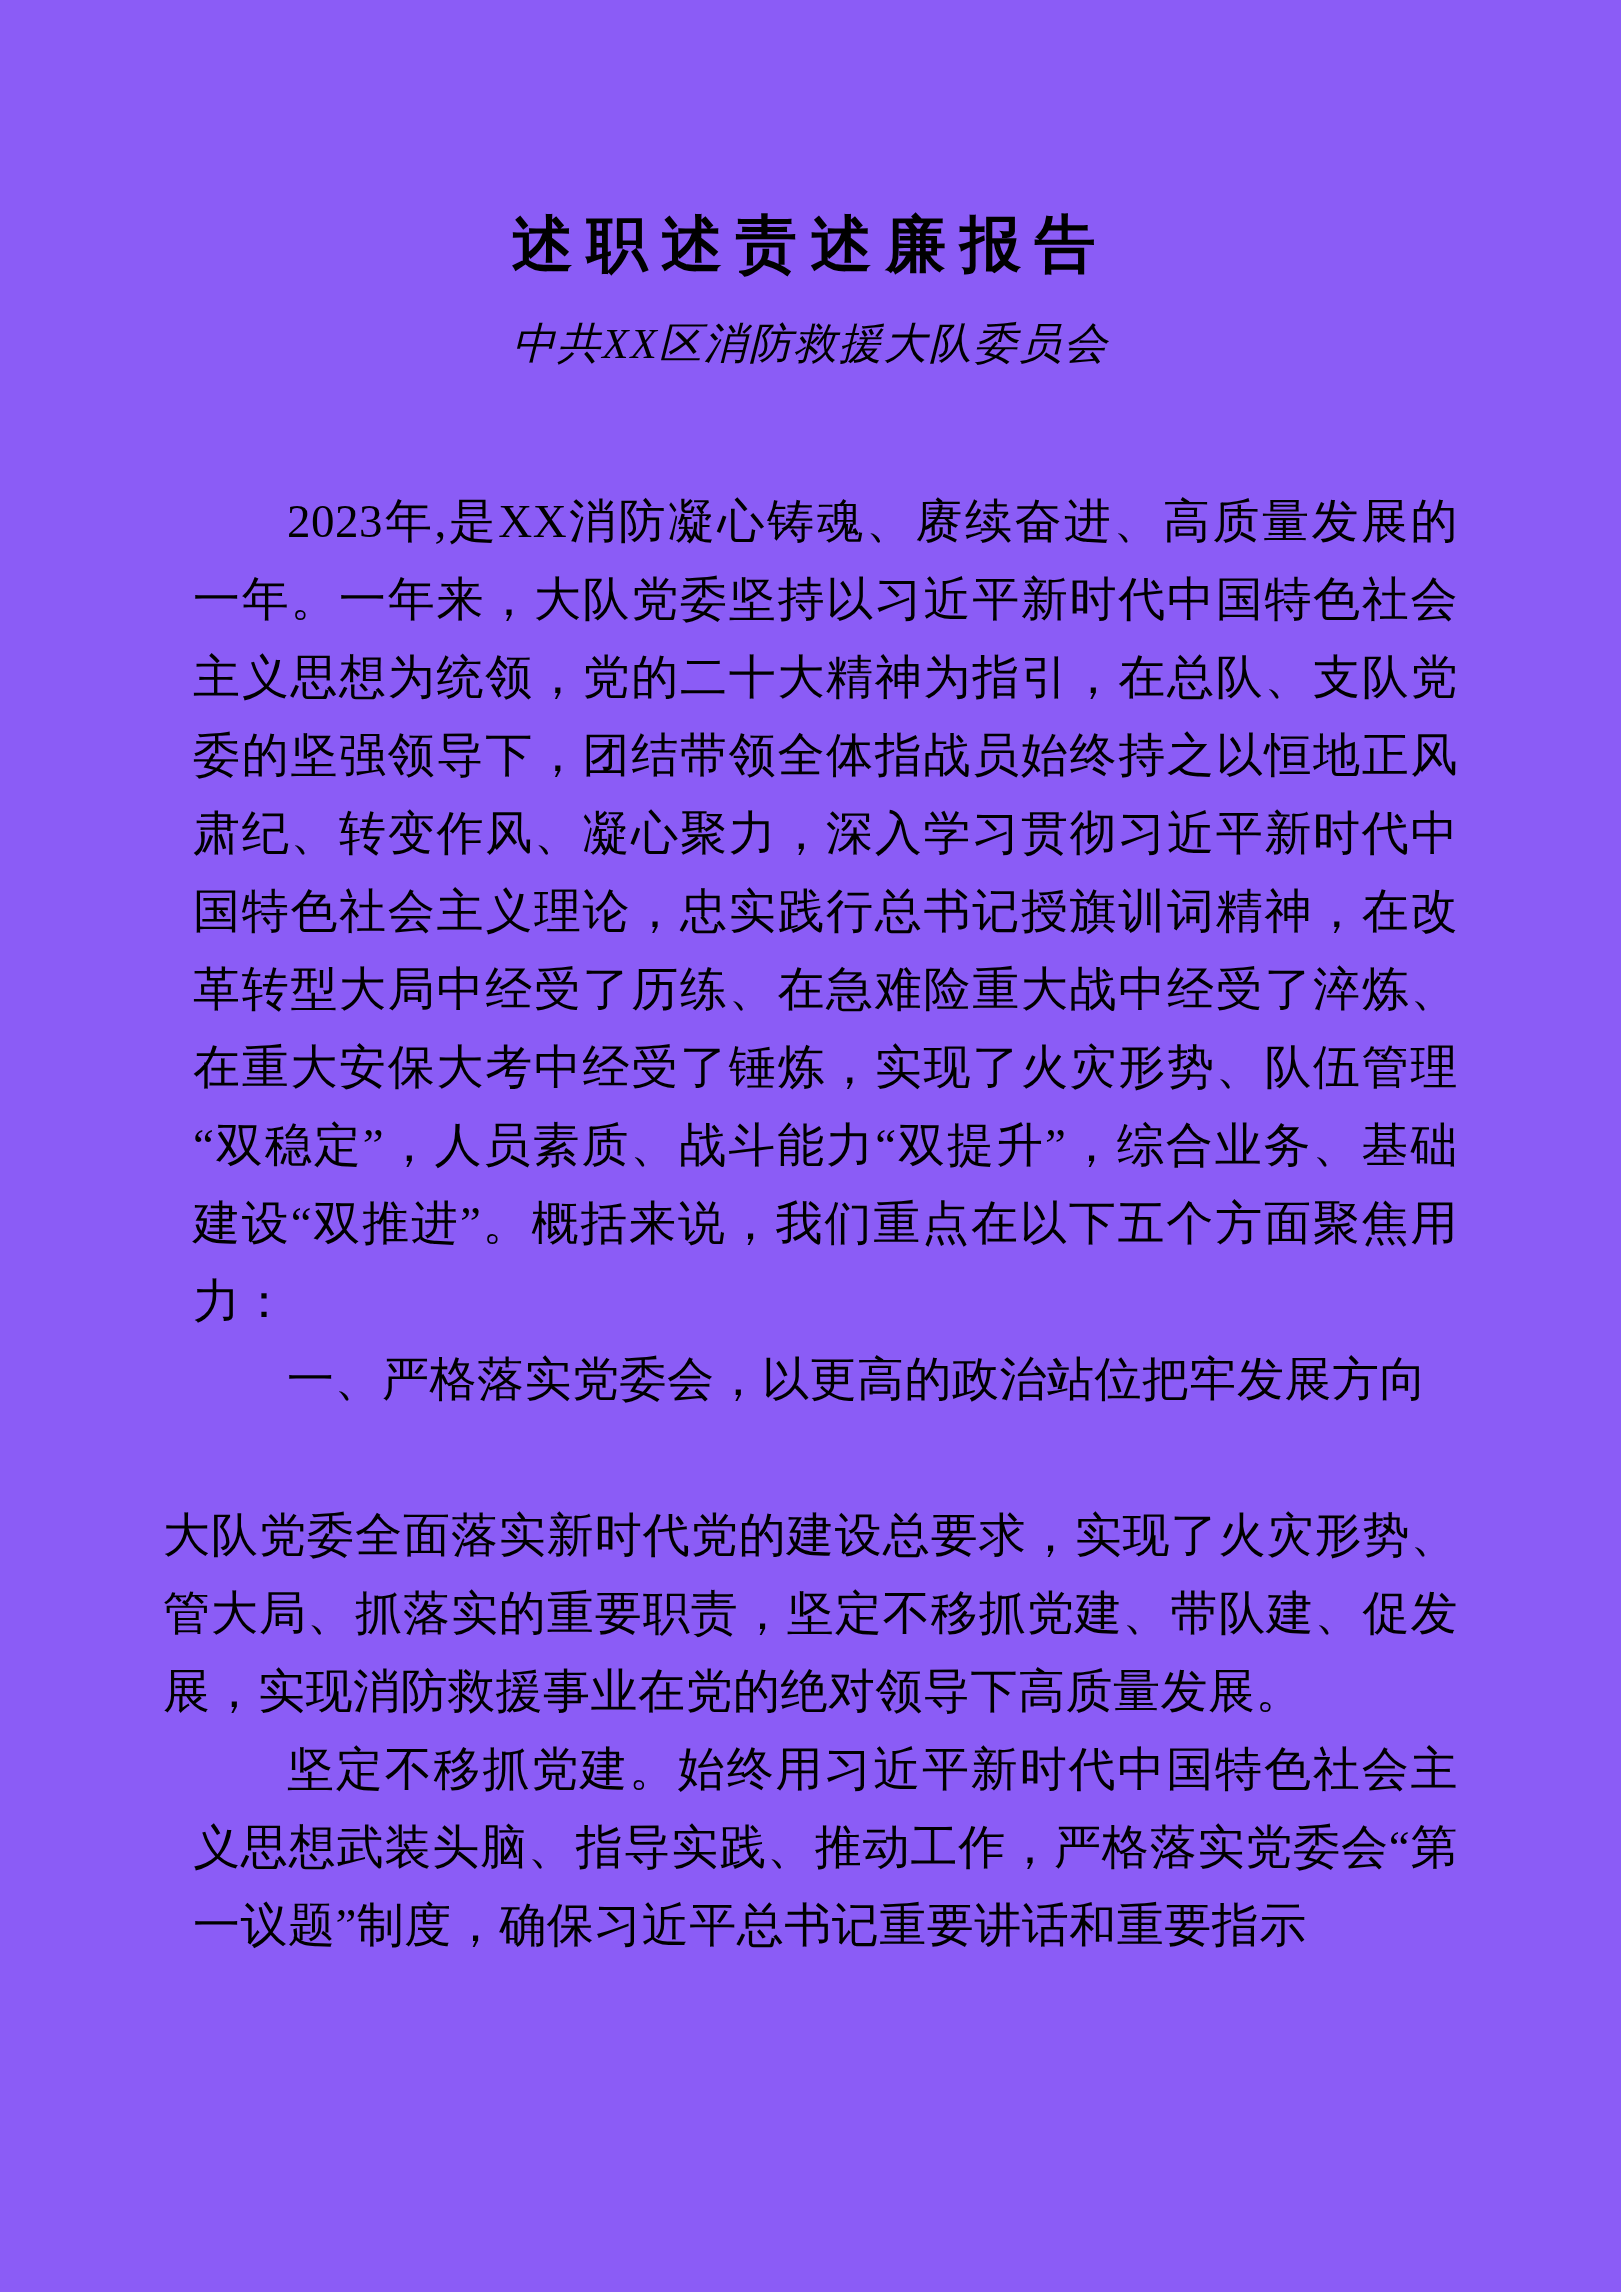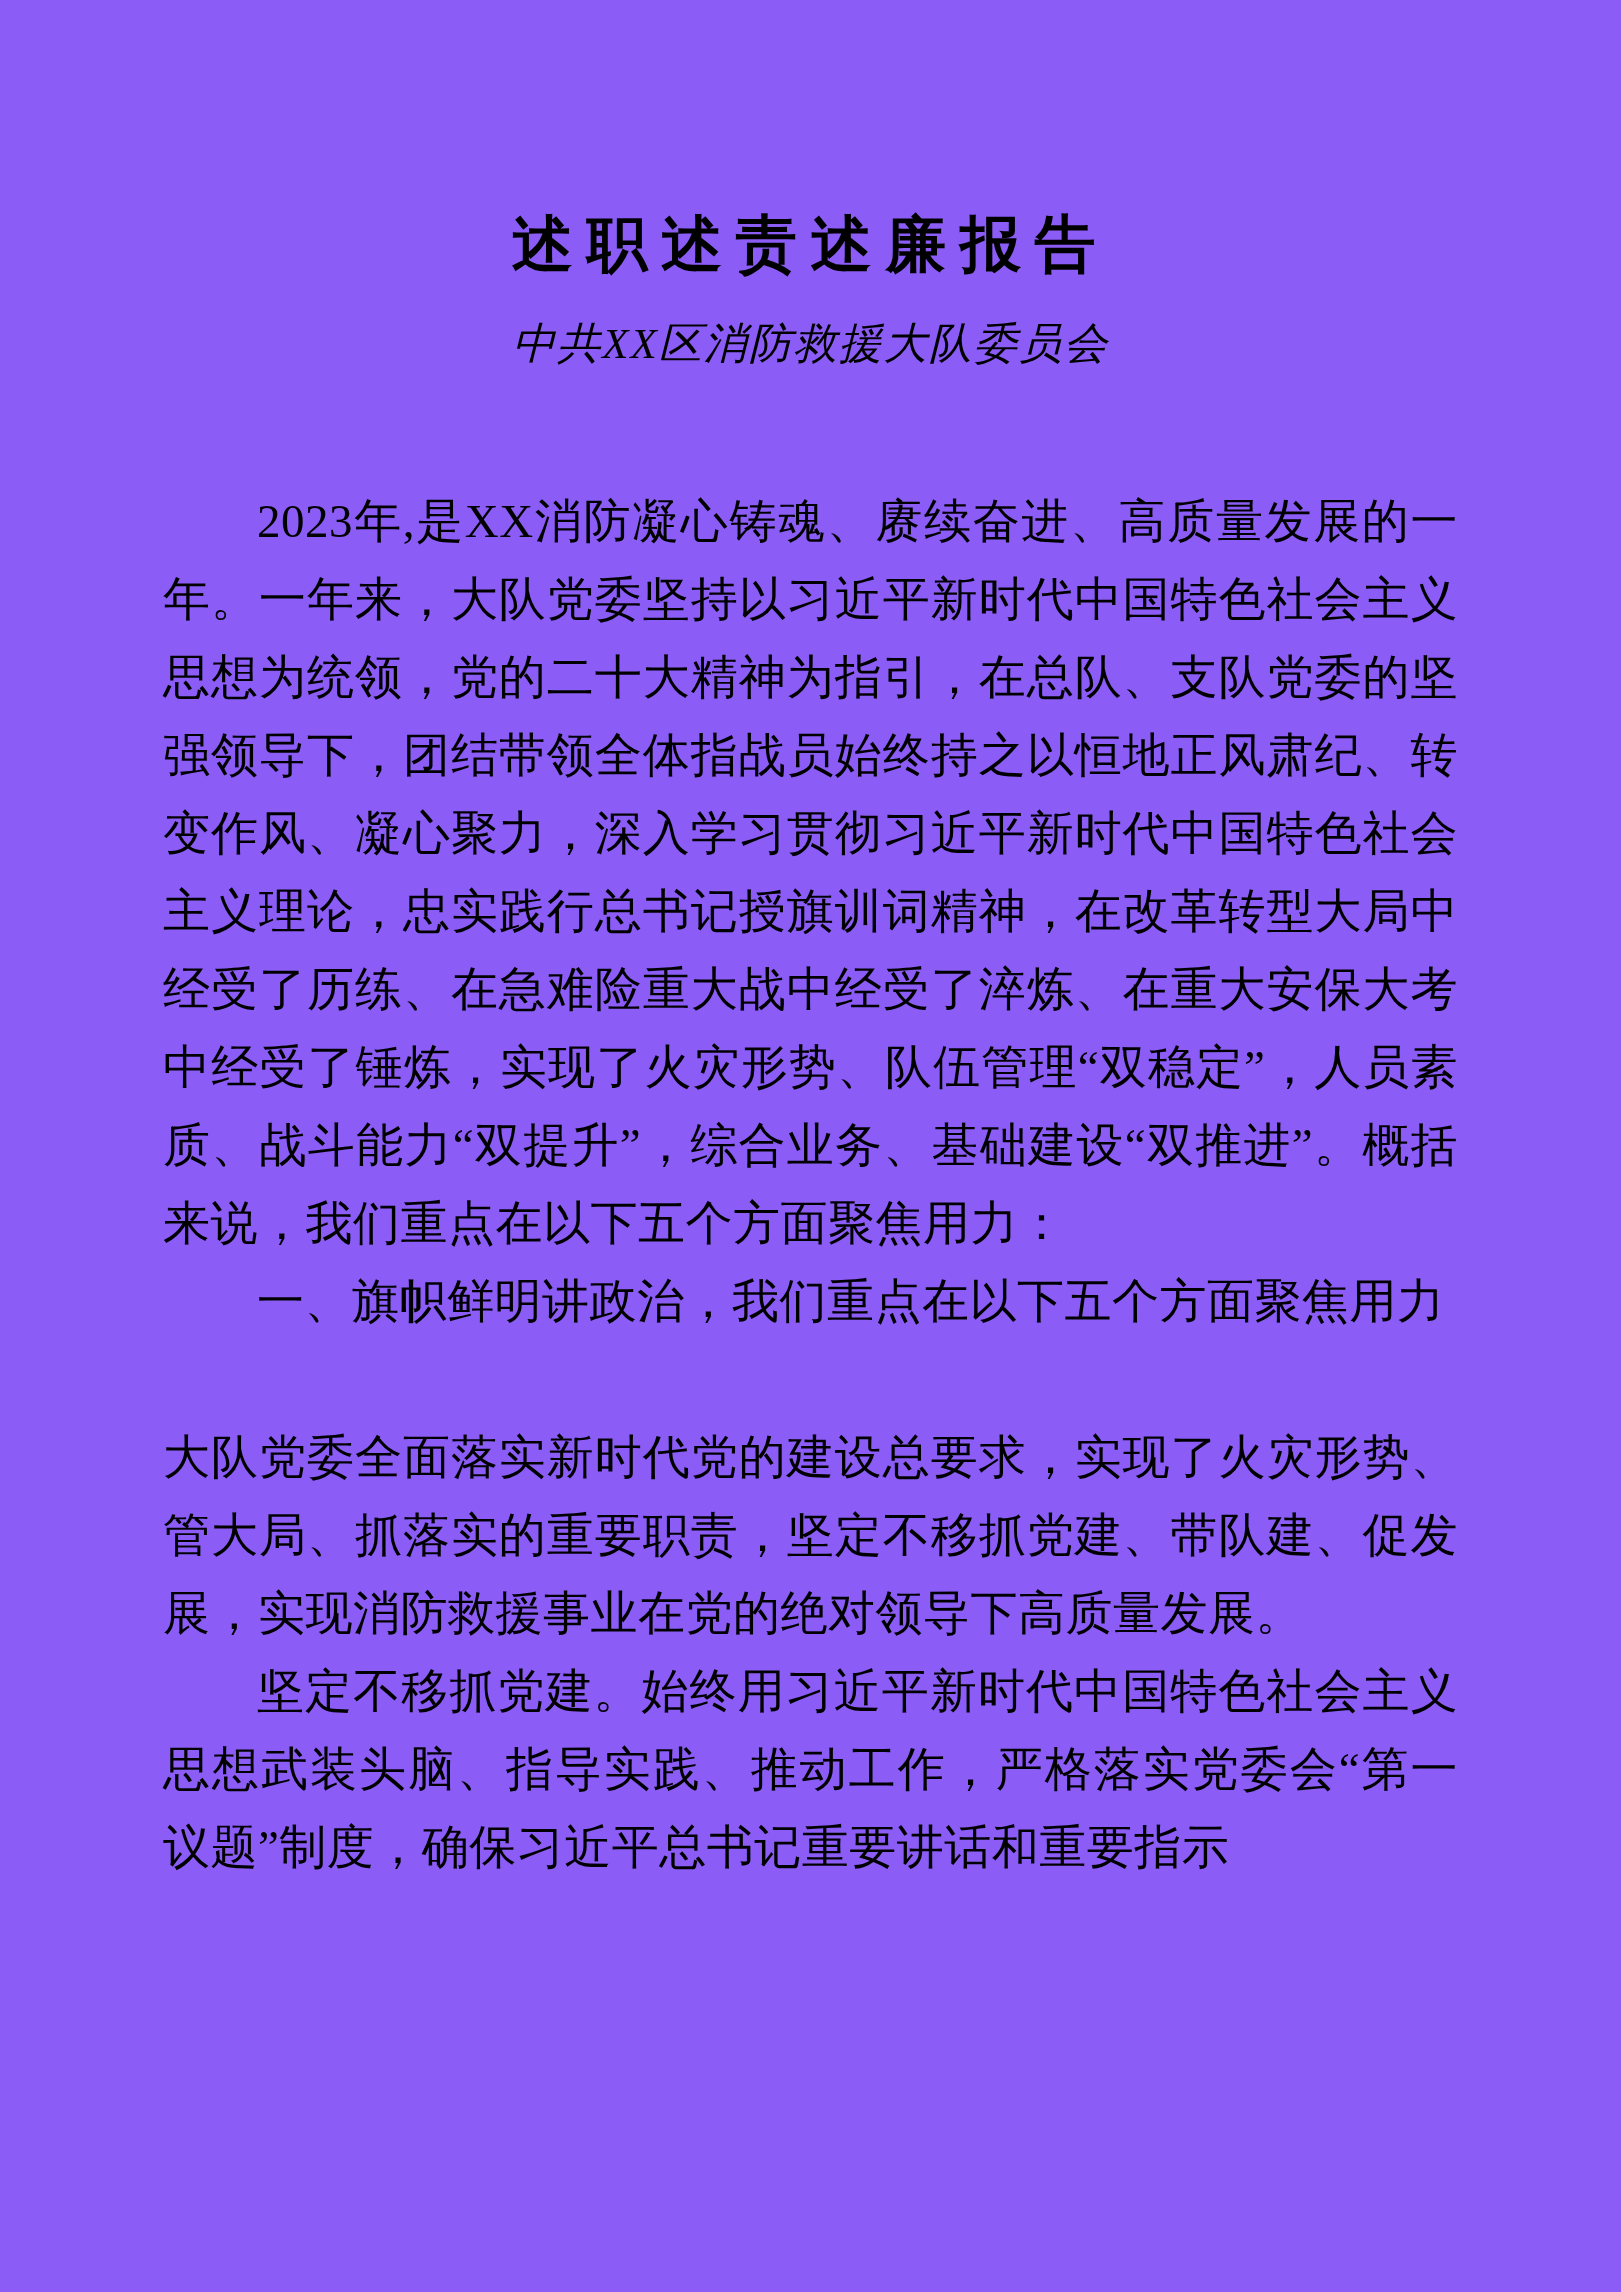--- a/index.html
+++ b/index.html
@@ -50,20 +50,21 @@
     letter-spacing: 0.5px;
     text-align: justify;
     color: #000000;
   }
   .para {
     margin: 0;
     padding: 0;
   }
   .para.indent {
     text-indent: 2em;
+    margin-left: 30px;
   }
   .para.spaced {
     margin-top: 78px;
   }
   .para.heading {
     font-weight: 400; 
   }
 </style>
 </head>
 <body>
@@ -71,21 +72,21 @@
 <div class="page">
 
   <h1 class="doc-title">述职述责述廉报告</h1>
 
   <h2 class="doc-subtitle">中共XX区消防救援大队委员会</h2>
 
   <div class="doc-body">
 
     <p class="para indent">2023年,是XX消防凝心铸魂、赓续奋进、高质量发展的一年。一年来，大队党委坚持以习近平新时代中国特色社会主义思想为统领，党的二十大精神为指引，在总队、支队党委的坚强领导下，团结带领全体指战员始终持之以恒地正风肃纪、转变作风、凝心聚力，深入学习贯彻习近平新时代中国特色社会主义理论，忠实践行总书记授旗训词精神，在改革转型大局中经受了历练、在急难险重大战中经受了淬炼、在重大安保大考中经受了锤炼，实现了火灾形势、队伍管理“双稳定”，人员素质、战斗能力“双提升”，综合业务、基础建设“双推进”。概括来说，我们重点在以下五个方面聚焦用力：</p>
 
-    <p class="para indent heading">一、旗帜鲜明讲政治，我们重点在以下五个方面聚焦用力</p>
+    <p class="para indent heading">一、严格落实党委会，以更高的政治站位把牢发展方向</p>
 
     <p class="para spaced">大队党委全面落实新时代党的建设总要求，实现了火灾形势、管大局、抓落实的重要职责，坚定不移抓党建、带队建、促发展，实现消防救援事业在党的绝对领导下高质量发展。</p>
 
     <p class="para indent">坚定不移抓党建。始终用习近平新时代中国特色社会主义思想武装头脑、指导实践、推动工作，严格落实党委会“第一议题”制度，确保习近平总书记重要讲话和重要指示</p>
 
   </div>
 
 </div>
 
 

